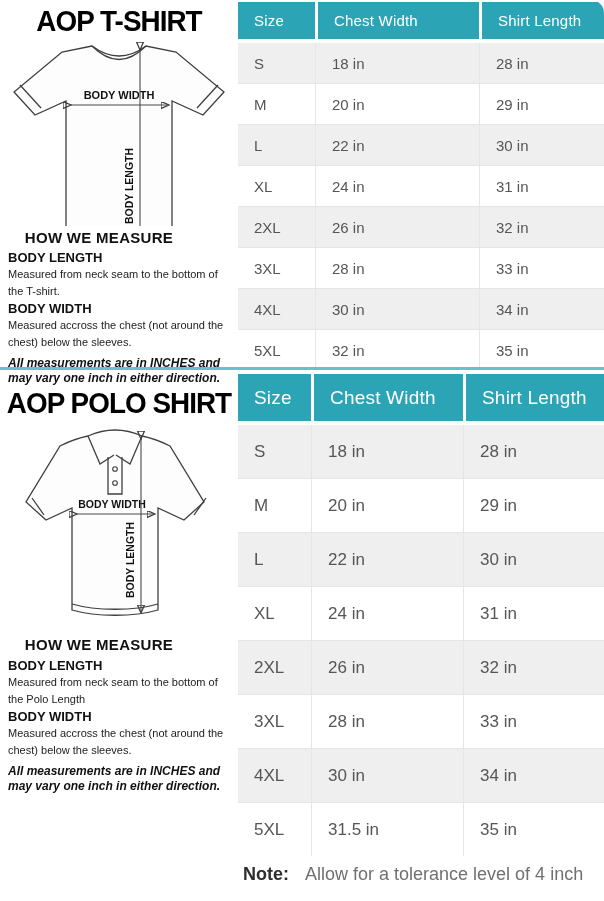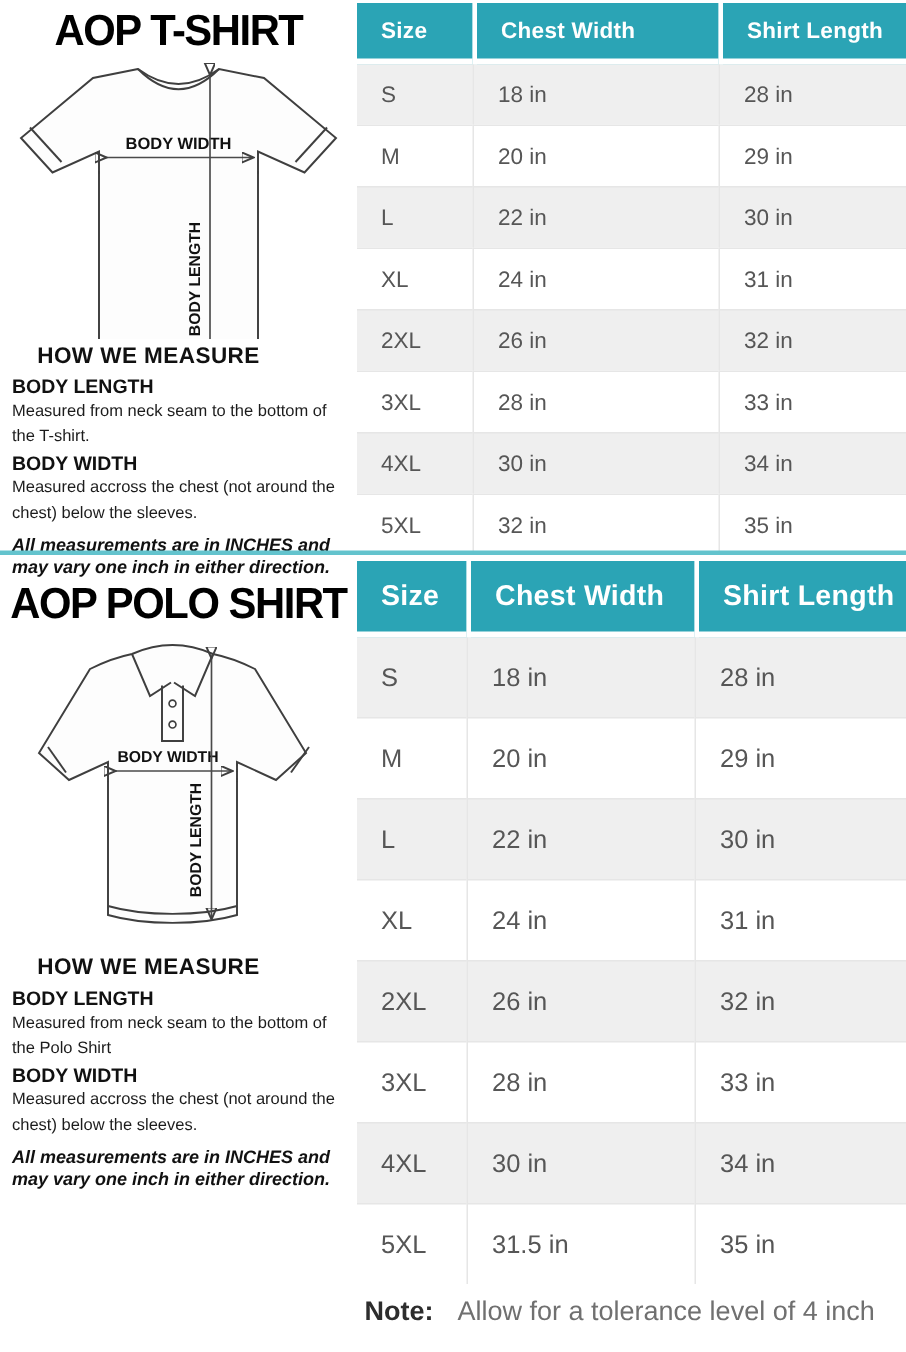--- a/index.html
+++ b/index.html
@@ -1,39 +1,39 @@
 <!DOCTYPE html>
 <html><head>
 <meta charset="utf-8">
 <style>
   html,body{margin:0;padding:0;background:#fff;}
   .canvas{
     position:relative;width:604px;height:901px;background:#ffffff;
-    font-family:"Liberation Sans",sans-serif;color:#1a1a1a;overflow:hidden;
+    font-family:"Liberation Sans",sans-serif;color:#1a1a1a;overflow:hidden;border-radius:13px;
   }
   .section-title{
     position:absolute;left:0;width:238px;text-align:center;
     font-size:29px;font-weight:900;letter-spacing:-1px;color:#000;
     transform:scaleX(.96);transform-origin:center;white-space:nowrap;
   }
   .diagram{position:absolute;left:0;}
   .hwm{
     position:absolute;left:0;width:198px;text-align:center;
     font-size:15px;font-weight:bold;letter-spacing:.3px;color:#111;
   }
   .measure-block{position:absolute;left:8px;width:226px;}
   .mh{font-size:13px;font-weight:bold;line-height:14px;margin:3px 0 1px 0;color:#111;}
   .mt{font-size:11px;line-height:16.5px;color:#1c1c1c;}
   .disc{font-size:12px;line-height:14.5px;font-weight:bold;font-style:italic;margin-top:6px;color:#111;}
   
   .divider{position:absolute;left:0;top:367px;width:604px;height:3px;background:#63c3cd;}
   
   table.size-table{border-collapse:separate;border-spacing:0;position:absolute;left:238px;table-layout:fixed;width:366px;}
   .size-table th{
-    background:#2ba4b5;color:#ffffff;text-align:left;font-weight:bold;
+    background:#2ba4b5;color:#ffffff;text-align:left;font-weight:normal;
     padding:0 0 0 16px;letter-spacing:.2px;
   }
   .size-table th + th{border-left:3px solid #ffffff;}
   .size-table thead th{border-bottom:4px solid #ffffff;}
   .size-table td{color:#565656;padding:0 0 0 16px;background:#ffffff;}
   .size-table td + td{border-left:1px solid #e6e6e6;}
   .size-table tbody tr + tr td{border-top:1px solid #e6e6e6;}
   .size-table tr.alt td{background:#efefef;}
   
   .t1{top:2px;}
@@ -166,21 +166,21 @@
     <line class="measure" x1="76" y1="94" x2="154" y2="94" marker-start="url(#ah-p)" marker-end="url(#ah-p)"></line>
     <text x="112" y="88" font-size="10.5" text-anchor="middle">BODY WIDTH</text>
     <line class="measure" x1="141" y1="18" x2="141" y2="192" marker-start="url(#ah-p)" marker-end="url(#ah-p)"></line>
     <text transform="translate(134,140) rotate(-90)" font-size="10.5" text-anchor="middle">BODY LENGTH</text>
   </svg>
 
   <div class="hwm" style="top:636px;">HOW WE MEASURE</div>
 
   <div class="measure-block" style="top:656px;">
     <div class="mh">BODY LENGTH</div>
-    <div class="mt">Measured from neck seam to the bottom of the Polo Shirt</div>
+    <div class="mt">Measured from neck seam to the bottom of the Polo Length</div>
     <div class="mh">BODY WIDTH</div>
     <div class="mt">Measured accross the chest (not around the chest) below the sleeves.</div>
     <div class="disc">All measurements are in INCHES and may vary one inch in either direction.</div>
   </div>
 
   <table class="size-table t2">
     <colgroup>
         <col style="width:73px">
         <col style="width:152px">
         <col style="width:141px">

